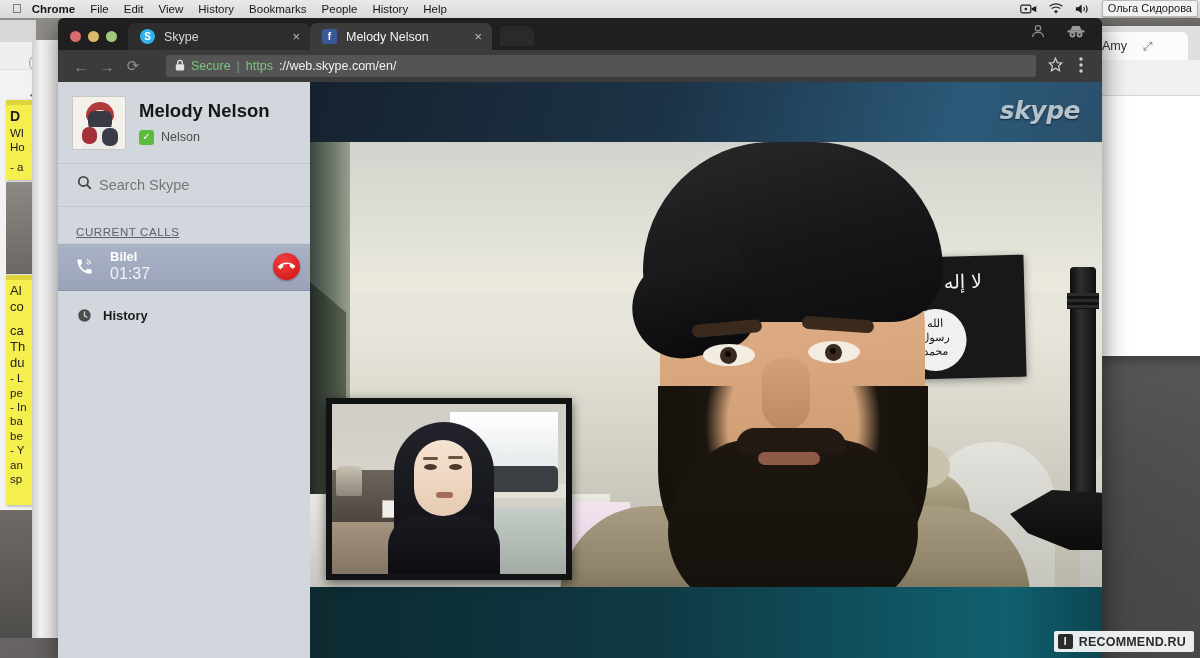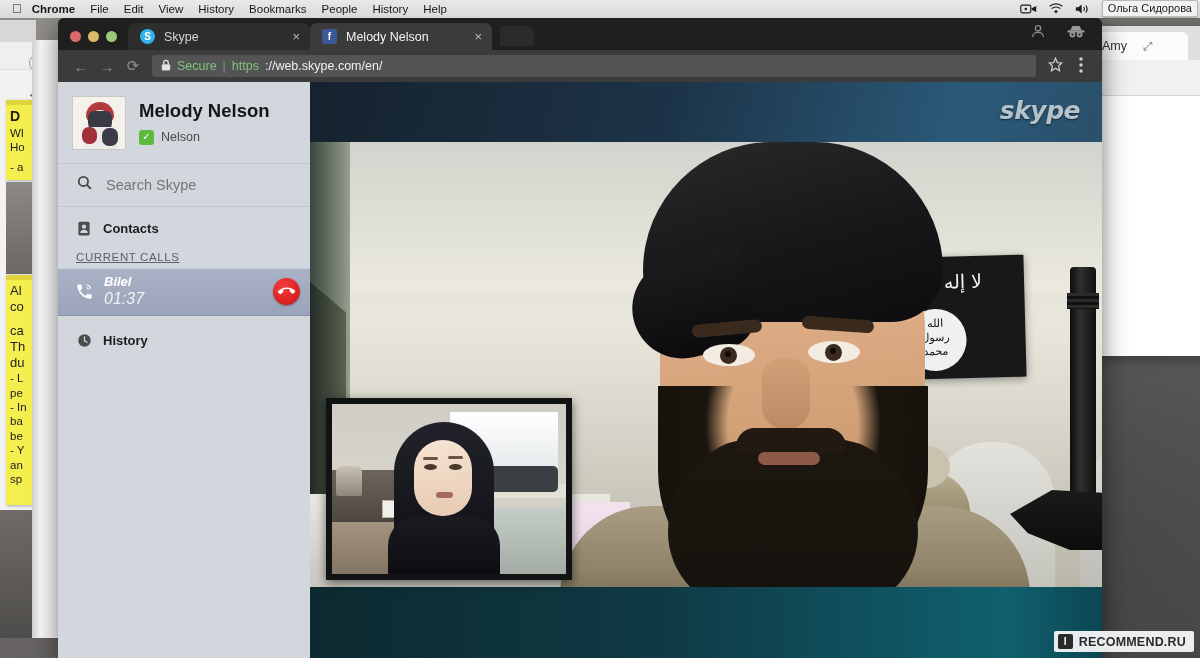--- a/index.html
+++ b/index.html
@@ -165,21 +165,21 @@
     padding: 0 16px 7px 0; color: #8c8c8c;
   }
 
   
   #omnirow {
     height: 32px; background: #3b3b3b;
     display: flex; align-items: center; gap: 0; padding: 0 8px 0 10px;
   }
   .navbtn { width: 26px; text-align: center; color: #909090; font-size: 15px; }
   #urlbox {
-    flex: 1; height: 22px; margin-left: 6px; margin-right: 6px;
+    flex: 1; height: 22px; margin-left: 20px; margin-right: 6px;
     background: #545454; border-radius: 3px;
     display: flex; align-items: center; gap: 6px; padding: 0 9px;
     font-size: 12.5px; color: #f0f0f0;
   }
   #urlbox .lock { color: #cfcfcf; font-size: 11px; }
   #urlbox .secure { color: #7fc37f; }
   #urlbox .sep { color: #7a9a7a; }
   #urlbox .host-dim { color: #7fc37f; }
   .omni-icon { width: 26px; text-align: center; color: #c9c9c9; font-size: 14px; }
 
@@ -203,21 +203,21 @@
   .profile .pname { font-size: 18.5px; font-weight: bold; color: #161616; line-height: 1.1; }
   .profile .pstat { display: flex; align-items: center; gap: 7px; margin-top: 8px; }
   .badge-online {
     width: 15px; height: 15px; background: #5cbb3c; border-radius: 3px;
     display:flex; align-items:center; justify-content:center;
     color:#fff; font-size: 10px; line-height:1;
   }
   .profile .pstat span.txt { font-size: 12.5px; color: #4b4b4b; }
 
   .search-row {
-    display: flex; align-items: center; gap: 13px;
+    display: flex; align-items: center; gap: 6px;
     padding: 10px 14px 11px 18px;
     border-top: 1px solid #c2c7ce; border-bottom: 1px solid #c2c7ce;
   }
   .search-row .sicon { color: #4a4a4a; }
   .search-input {
     border: none; background: transparent; outline: none;
     font-size: 14.5px; color: #6e6e6e; width: 100%;
     font-family: "Liberation Sans", sans-serif;
   }
   .nav { padding-top: 9px; }
@@ -226,26 +226,25 @@
     padding: 5px 14px 5px 18px;
     font-size: 13px; font-weight: bold; color: #1b1b1b;
   }
   .nav-item .nicon { width: 16px; display:flex; justify-content:center; color: #4d4d4d; }
   .section-label {
     font-size: 11.5px; color: #5d6068; letter-spacing: .6px;
     padding: 10px 14px 5px 18px;
     text-decoration: underline;
   }
   .call-row {
-    display: flex; align-items: center; gap: 10px;
+    display: flex; align-items: center; gap: 16px;
     padding: 6px 10px 7px 16px;
     background: linear-gradient(180deg,#aab2c6 0%, #9ba3ba 100%);
     border-top: 1px solid #c7ccd6; border-bottom: 1px solid #8a91a4;
     position: relative;
-    font-style: italic;
   }
   .call-row .cicon { color: #ffffff; width: 20px; display:flex; justify-content:center;}
   .call-row .cmeta { line-height: 1.15; }
   .call-row .cname { font-size: 13px; font-weight: bold; color: #ffffff; }
   .call-row .ctime { font-size: 16px; color: #f2f2f2; }
   .endcall {
     margin-left: auto; width: 27px; height: 27px; border-radius: 50%;
     background: radial-gradient(circle at 40% 30%, #f4403f, #cc1111);
     display: flex; align-items: center; justify-content: center;
     box-shadow: 0 1px 2px rgba(0,0,0,.35);
@@ -694,30 +693,20 @@
         <span class="sicon">
           <svg width="17" height="17" viewBox="0 0 24 24" fill="none" stroke="#4a4a4a" stroke-width="2.6">
             <circle cx="10.5" cy="10.5" r="6.5"></circle>
               <line x1="15.5" y1="15.5" x2="21" y2="21"></line>
           </svg>
         </span>
         <input class="search-input" type="text" placeholder="Search Skype" style="">
       </div>
 
       <div class="nav">
-        <div class="nav-item">
-          <span class="nicon">
-            <svg width="14" height="15" viewBox="0 0 22 24" fill="#4d4d4d">
-              <rect x="2" y="1" width="18" height="22" rx="2.5"></rect>
-              <circle cx="11" cy="9" r="3.4" fill="#d2d7dd"></circle>
-              <path d="M5 19c0-3.3 2.7-5 6-5s6 1.7 6 5z" fill="#d2d7dd"></path>
-            </svg>
-          </span>
-          <span>Contacts</span>
-        </div>
       </div>
 
       <div class="section-label">CURRENT CALLS</div>
 
       <div class="call-row">
         <span class="cicon">
           <svg width="19" height="19" viewBox="0 0 24 24" fill="#ffffff">
             <path d="M6.6 10.8c1.4 2.8 3.8 5.1 6.6 6.6l2.2-2.2c.3-.3.7-.4 1-.2 1.1.4 2.3.6 3.6.6.6 0 1 .4 1 1V20c0 .6-.4 1-1 1C10.6 21 3 13.4 3 4c0-.6.4-1 1-1h3.4c.6 0 1 .4 1 1 0 1.2.2 2.4.6 3.6.1.3 0 .7-.2 1z"></path>
             <path d="M15 3.5a7.5 7.5 0 0 1 5 5" fill="none" stroke="#fff" stroke-width="1.5"></path>
             <path d="M14.6 7a4 4 0 0 1 2.6 2.6" fill="none" stroke="#fff" stroke-width="1.4"></path>

